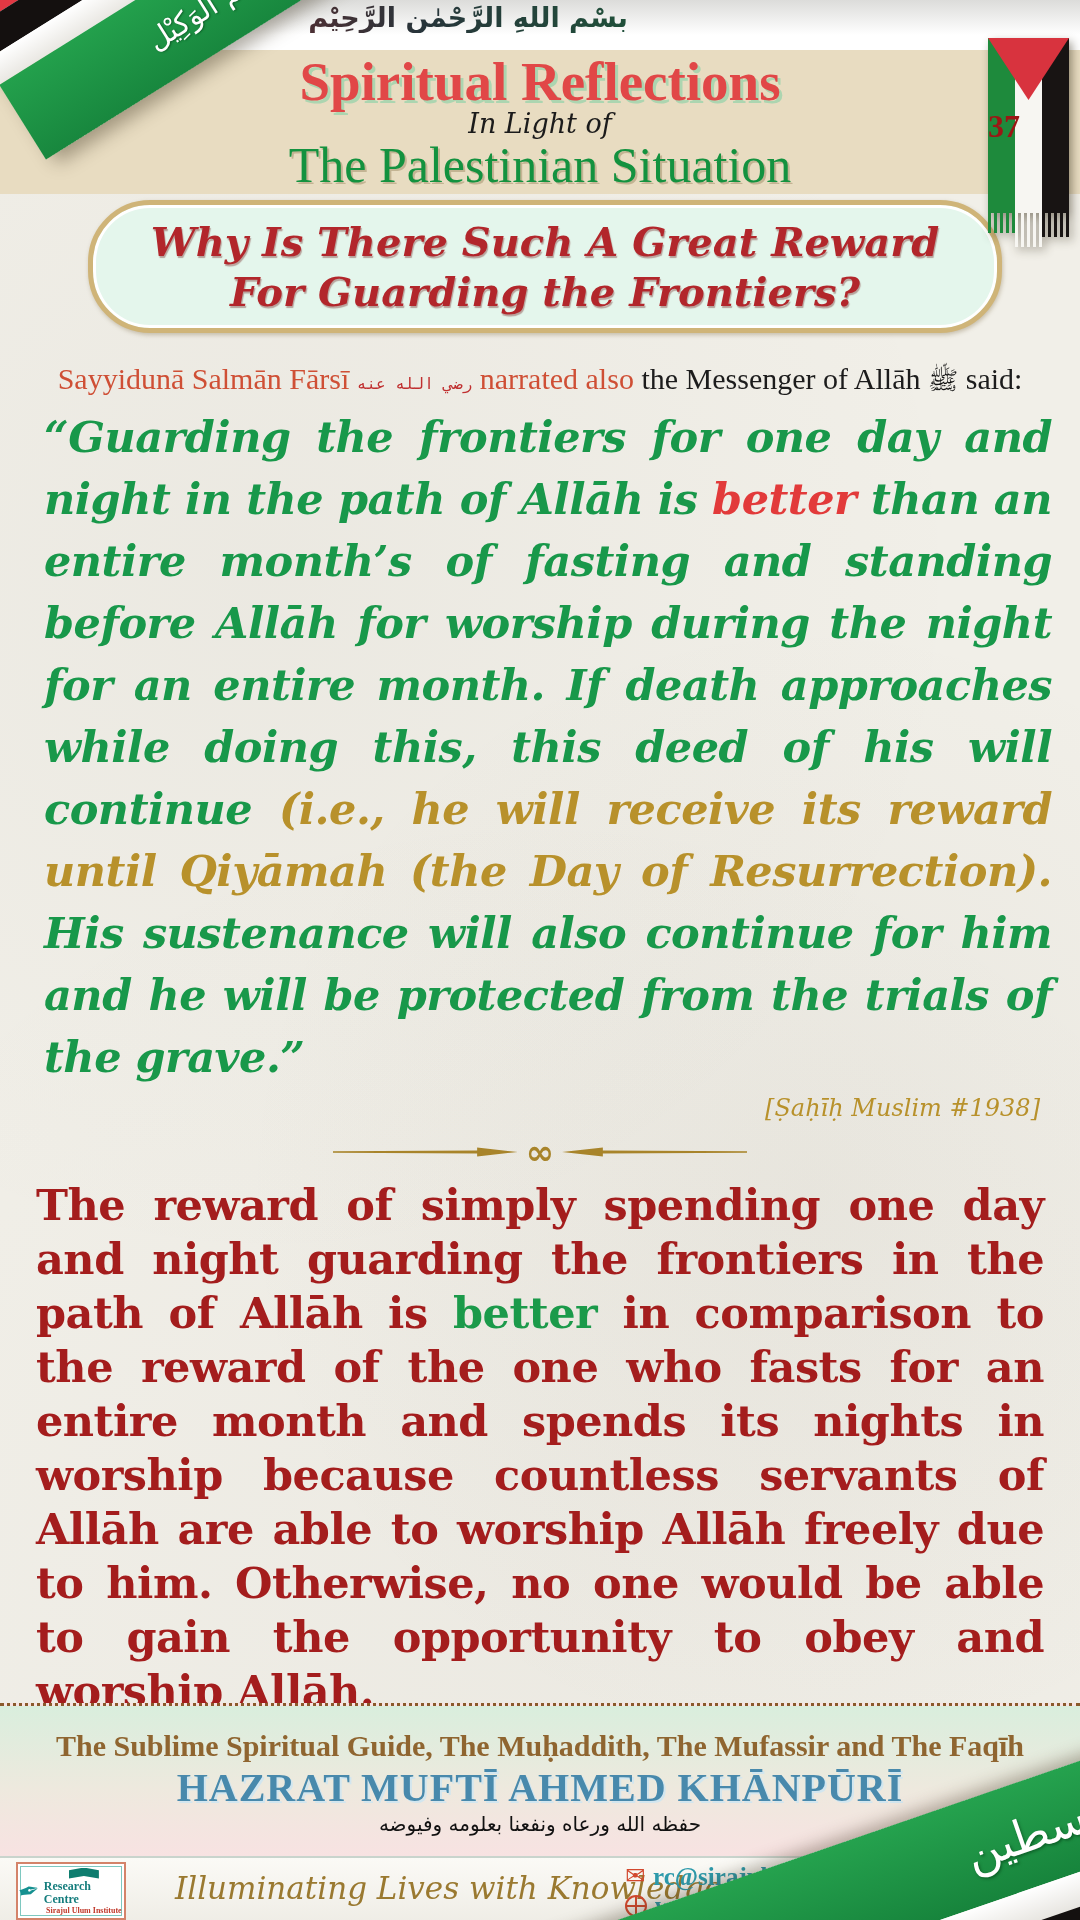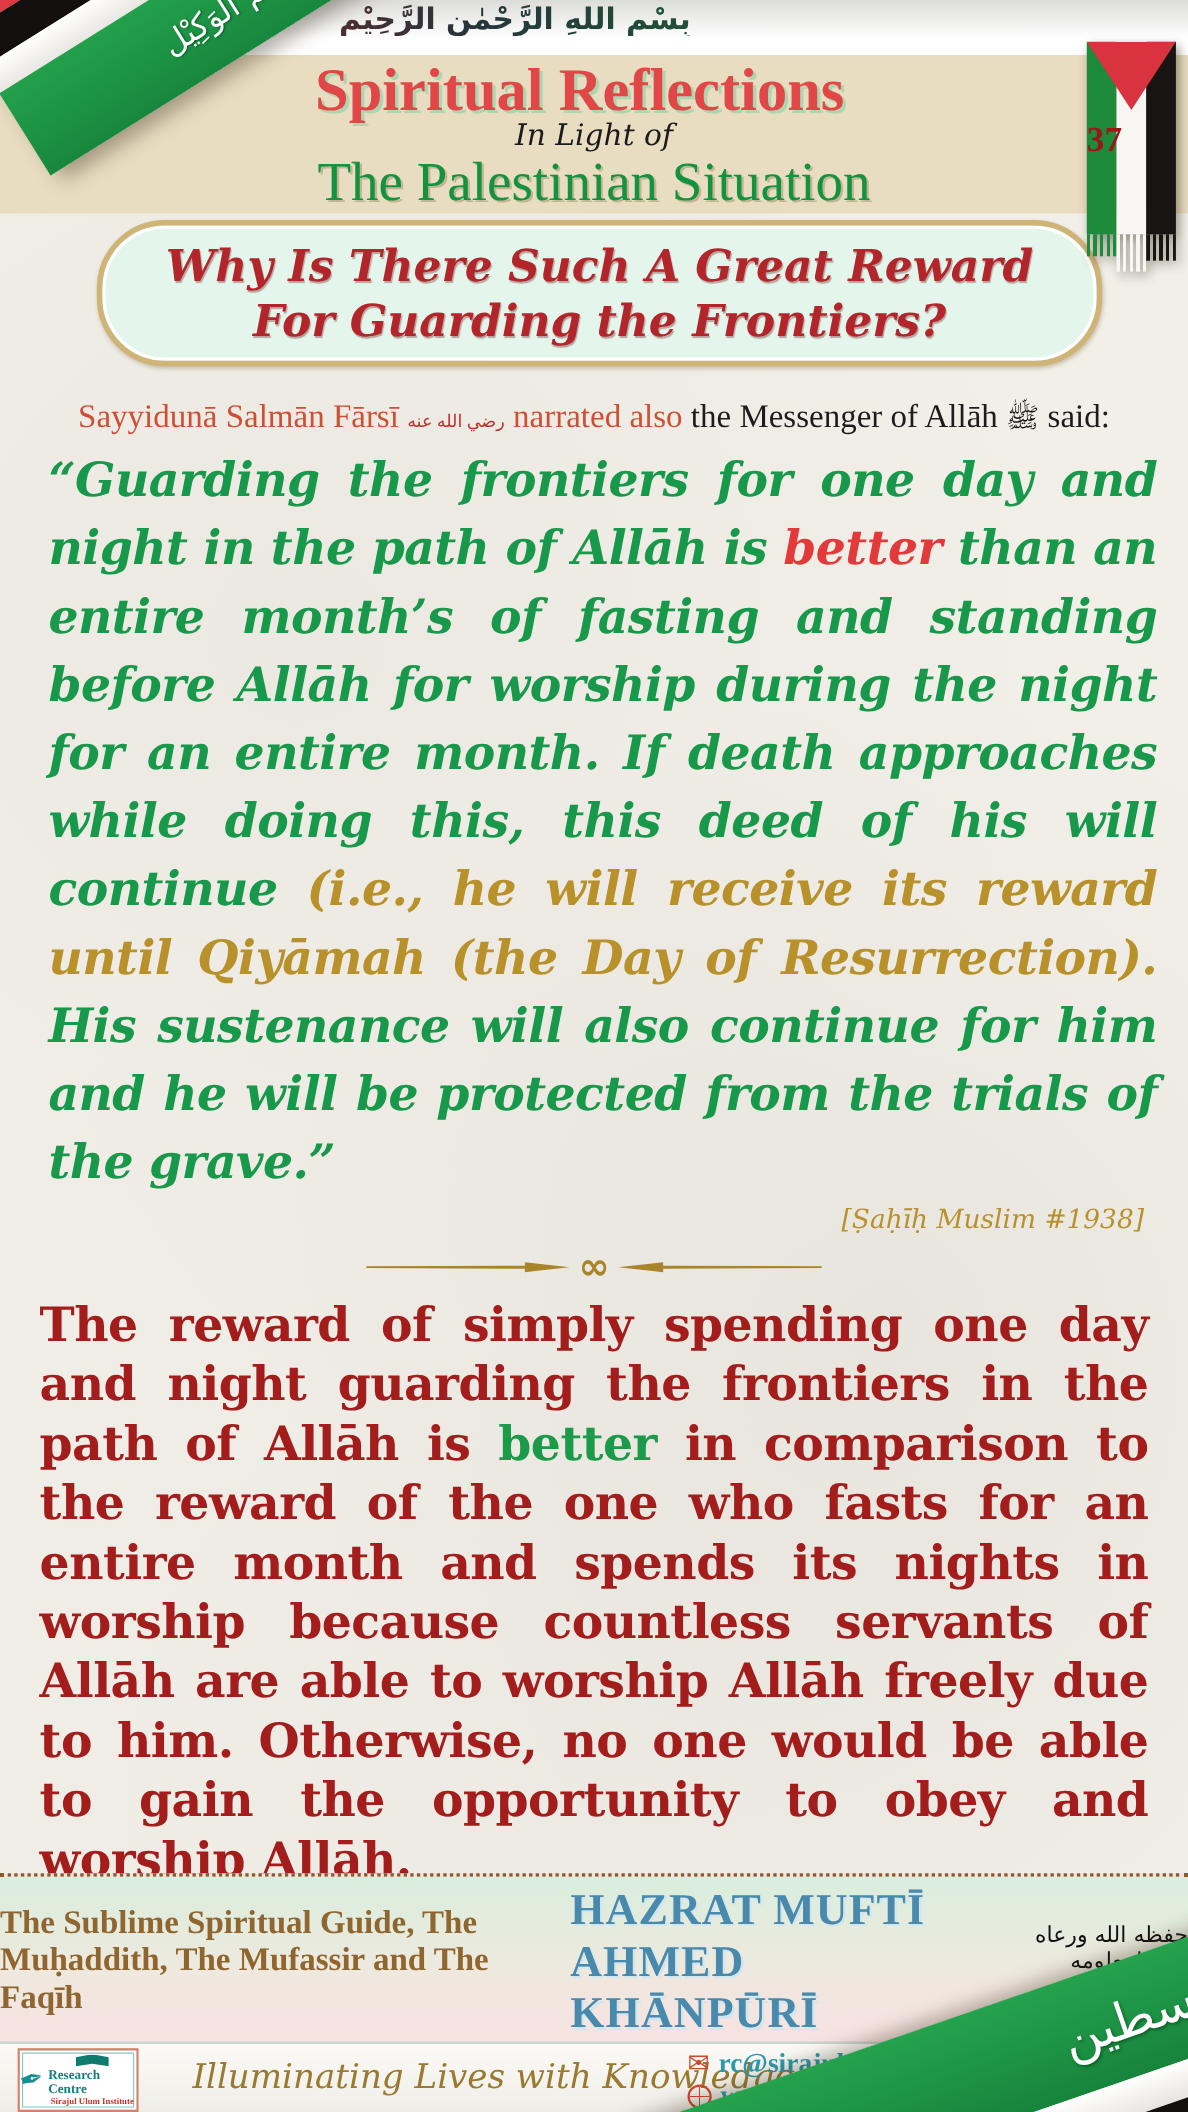--- a/index.html
+++ b/index.html
@@ -15,22 +15,22 @@
   .top-white{position:absolute;top:0;left:0;width:1080px;height:50px;
     background:linear-gradient(180deg,#dcdcda,#ffffff 70%);z-index:5;}
   .bismillah{position:absolute;top:2px;left:0;width:936px;text-align:center;
     font-family:"DejaVu Sans",sans-serif;font-size:27px;font-weight:bold;color:#1f6b35;z-index:6;}
   @supports (-webkit-background-clip:text){
     .bismillah{background:linear-gradient(90deg,#b02424,#27343a 45%,#157a3a);
       -webkit-background-clip:text;background-clip:text;color:transparent;}
   }
   .header-tan{position:absolute;top:48px;left:0;width:1080px;height:146px;
     background:#e8dcc1;z-index:4;}
-  .series-title{position:absolute;top:50px;left:0;width:988px;text-align:center;
-    font-size:55px;font-weight:bold;color:#e14747;text-shadow:3px 3px 0 #acd5b0;z-index:6;margin-left:33px;}
+  .series-title{position:absolute;top:50px;left:0;width:1080px;text-align:center;
+    font-size:55px;font-weight:bold;color:#e14747;text-shadow:3px 3px 0 #acd5b0;z-index:6;}
   .series-subtitle{position:absolute;top:108px;left:0;width:1080px;text-align:center;
     font-family:"DejaVu Serif",serif;font-style:italic;font-size:27px;color:#1b1b1b;z-index:6;}
   .main-title{position:absolute;top:136px;left:0;width:1080px;text-align:center;
     font-size:50px;color:#13923f;text-shadow:2px 2px 0 rgba(150,130,90,0.45);z-index:6;}
 
   
   .corner-tl{position:absolute;top:0;left:0;width:480px;height:310px;overflow:hidden;z-index:30;}
   .corner-tl .ribbon-wrap{position:absolute;left:-60px;top:-10px;width:820px;
     transform:rotate(-32deg);transform-origin:0 0;
     box-shadow:8px 10px 18px rgba(60,50,30,0.40);}
@@ -66,21 +66,21 @@
     display:flex;flex-direction:column;align-items:center;justify-content:center;}
   .question-line{font-family:"DejaVu Serif",serif;font-style:italic;font-weight:bold;
     font-size:40px;line-height:1.25;color:#b2262b;text-shadow:1px 2px 1px rgba(100,10,10,0.35);}
 
   
   .narration{position:absolute;top:362px;left:0;width:1080px;text-align:center;
     font-size:30px;z-index:10;}
   .seg{white-space:pre-wrap;}
   .seg-coral{color:#cf4f35;}
   .seg-black{color:#1c1c1c;}
-  .seg-honorific{color:#c03030;font-size:16px;font-family:Liberation Serif, serif;}
+  .seg-honorific{color:#c03030;font-size:16px;font-family:Liberation Mono, monospace;}
   .seg-honorific-black{color:#111;font-size:25px;font-family:"DejaVu Sans",sans-serif;}
 
   
   .hadith{position:absolute;top:406px;left:44px;width:1008px;z-index:10;
     font-family:"DejaVu Serif",serif;font-style:italic;font-weight:bold;
     font-size:43px;line-height:62px;text-align:justify;color:#18984a;letter-spacing:-0.5px;}
   .seg-green{color:#18984a;}
   .seg-red{color:#e23a3a;}
   .seg-gold{color:#b8912b;}
   .hadith-ref{position:absolute;top:1094px;right:40px;z-index:10;
@@ -98,21 +98,21 @@
   .commentary{position:absolute;top:1178px;left:36px;width:1008px;z-index:10;
     font-family:"DejaVu Serif",serif;font-weight:bold;font-size:43px;line-height:54px;
     text-align:justify;color:#a41d1d;letter-spacing:-0.5px;}
   .seg-maroon{color:#a41d1d;}
   .seg-greenword{color:#1b9a4a;}
 
   
   .scholar{position:absolute;top:1703px;left:0;width:1080px;height:152px;z-index:10;
     background:linear-gradient(180deg,#d9eedd,#eee9de 55%,#f8e2e2);
     border-top:3px dotted #8a5a2b;border-bottom:3px dotted #8a5a2b;
-    display:flex;flex-direction:row;align-items:center;justify-content:center;gap:1px;}
+    display:flex;flex-direction:column;align-items:center;justify-content:center;gap:1px;}
   .scholar-titles{font-size:30px;font-weight:bold;color:#8f6530;}
   .scholar-name{font-size:40px;font-weight:bold;color:#4889ac;letter-spacing:1px;
     text-shadow:2px 2px 0 #d2e6ef;}
   .scholar-arabic{font-family:"DejaVu Sans",sans-serif;font-size:20px;color:#111;}
   .source-line{font-size:32px;color:#b5191d;}
   .seg-dars{}
   .seg-dars-italic{font-style:italic;}
 
   
   .footer-bar{position:absolute;top:1856px;left:0;width:1080px;height:64px;z-index:10;

